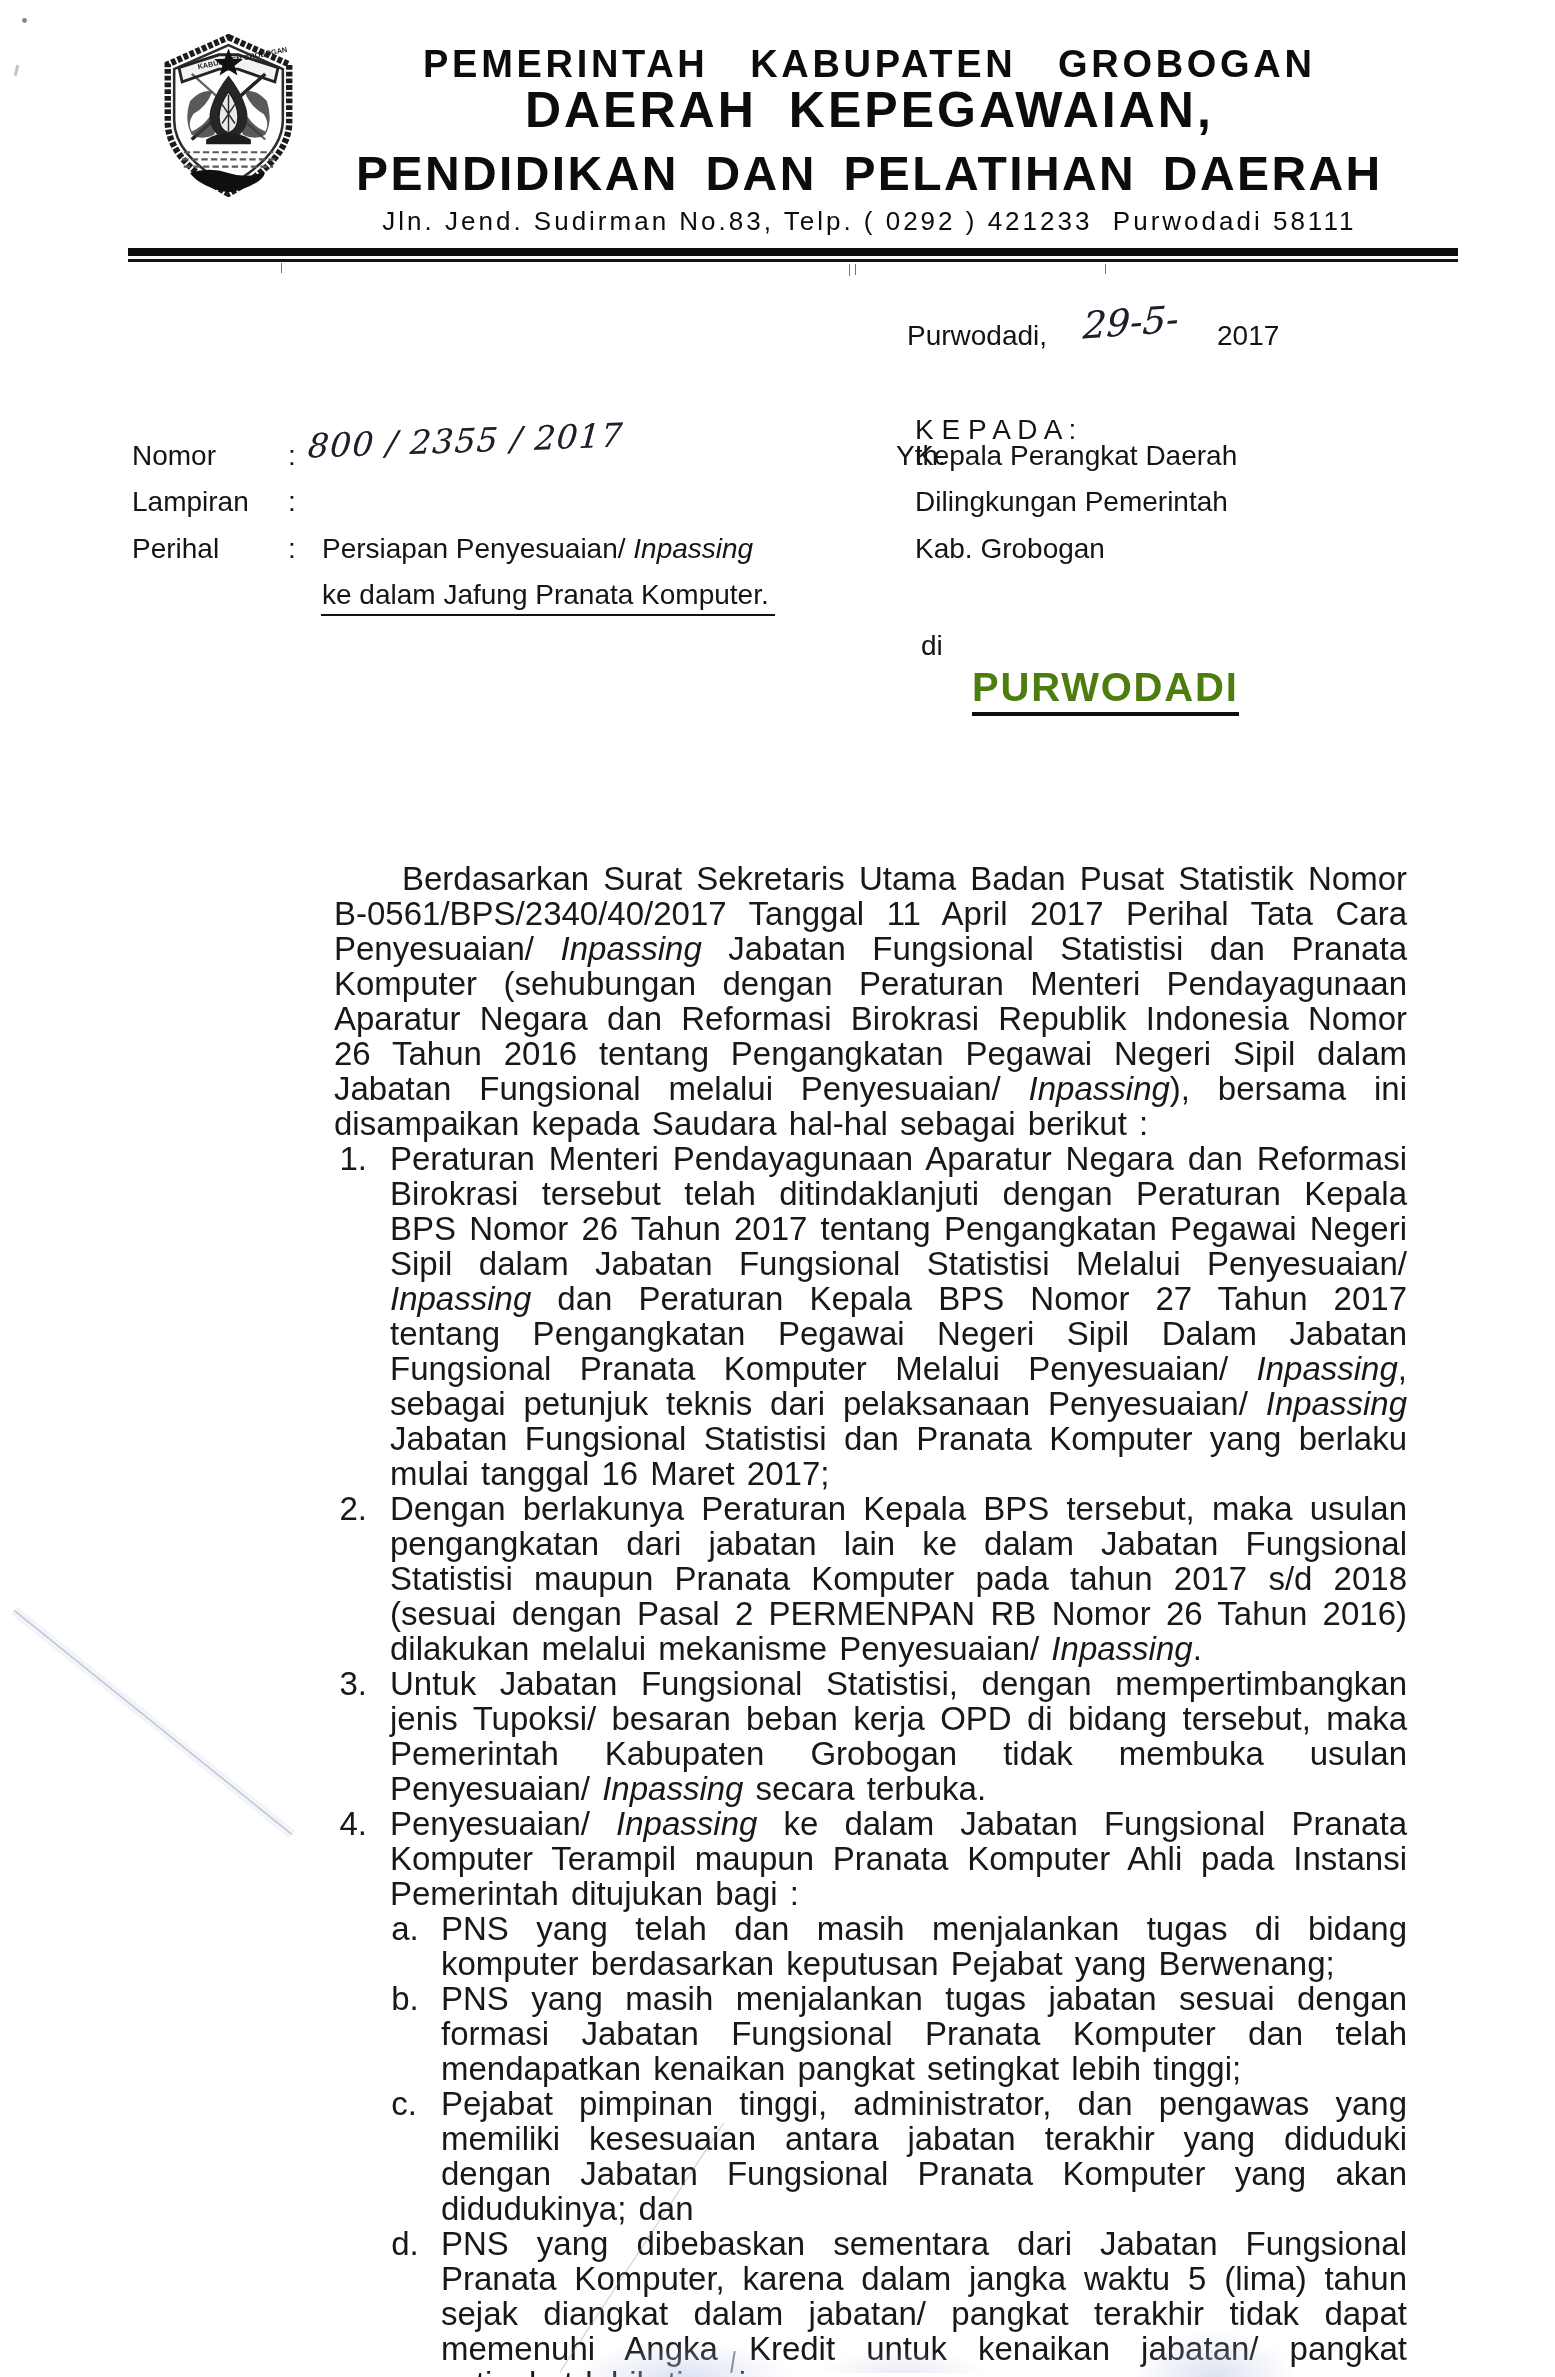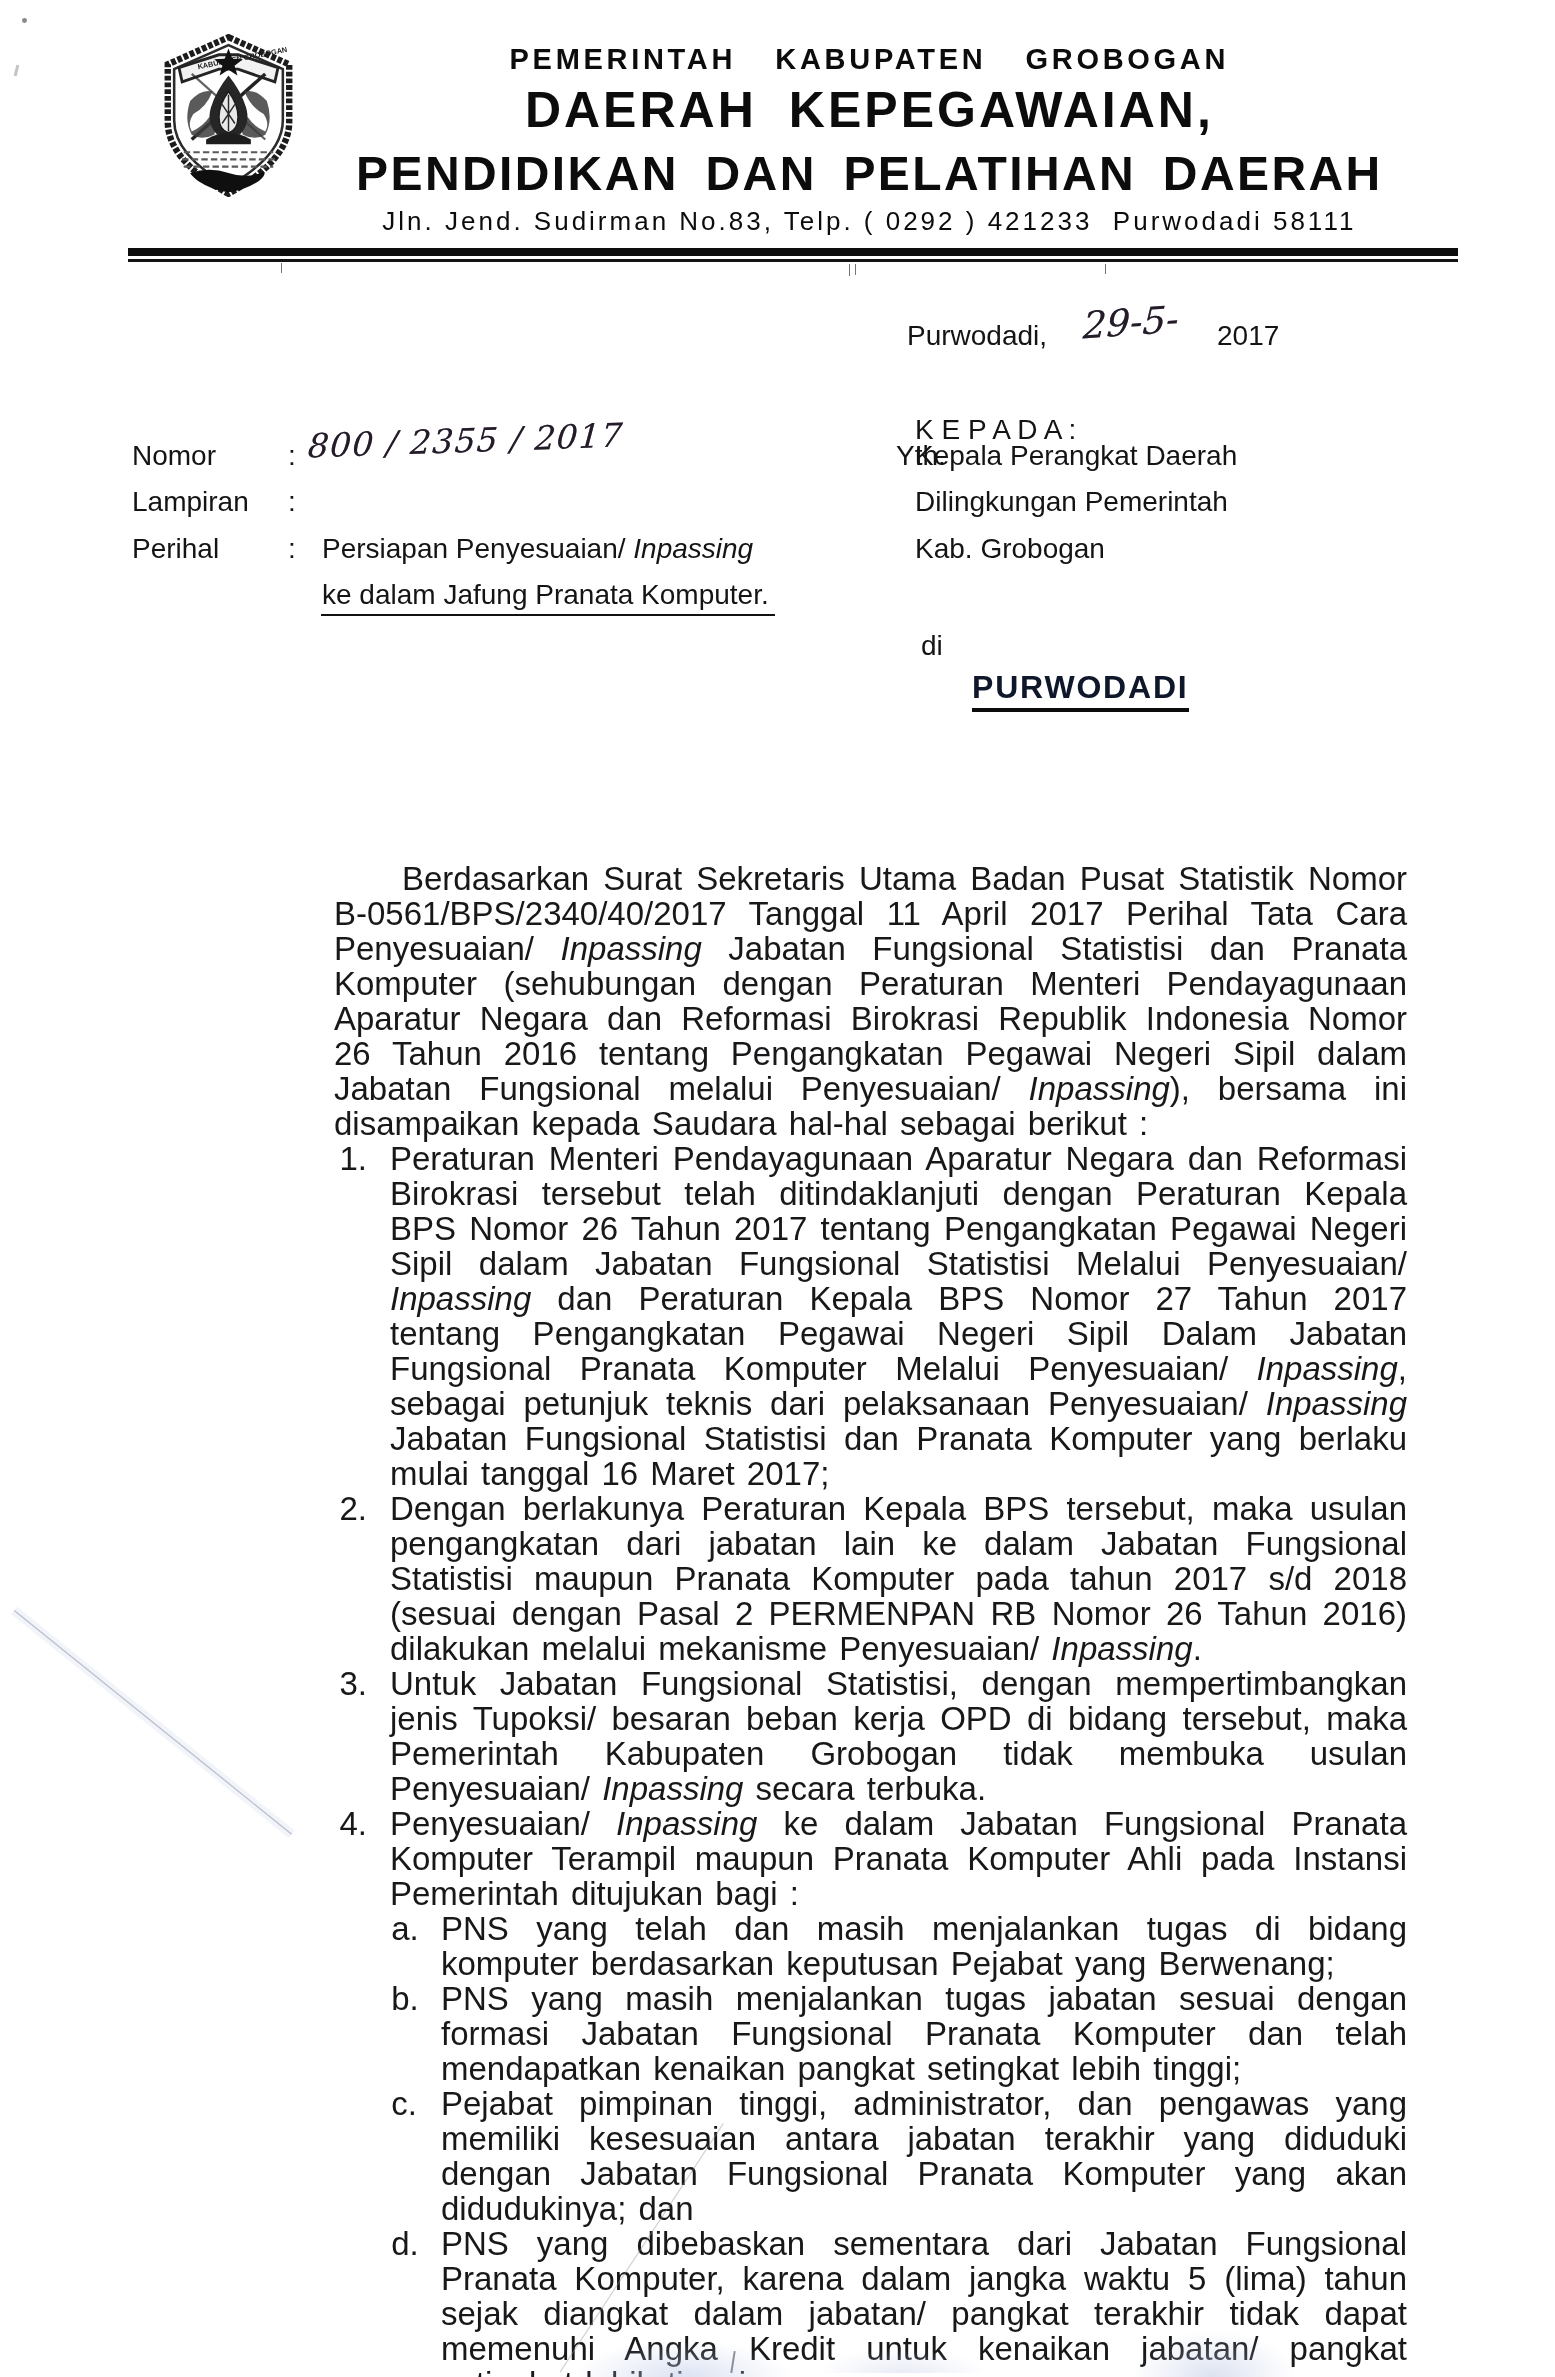--- a/index.html
+++ b/index.html
@@ -6,21 +6,21 @@
   #page{
     position:relative;
     width:1556px;height:2377px;
     background:#ffffff;
     overflow:hidden;
     font-family:"Liberation Sans", sans-serif;
     color:#161618;
   }
   
   .lh-line{position:absolute;left:201px;right:18.3px;text-align:center;white-space:nowrap;color:#0c0c0c;}
-  #lh1{top:43px;font-size:29px;font-weight:bold;letter-spacing:3.7px;word-spacing:27.4px;}
+  #lh1{top:43px;font-size:38px;font-weight:bold;letter-spacing:3.7px;word-spacing:27.4px;}
   #lh2{top:81px;font-size:50px;font-weight:bold;letter-spacing:3px;word-spacing:15.2px;}
   #lh3{top:146px;font-size:48px;font-weight:bold;letter-spacing:2.4px;word-spacing:11px;}
   #lh4{top:206px;font-size:26px;letter-spacing:3px;white-space:pre;}
   #logo{position:absolute;left:148px;top:34px;width:161px;height:163px;}
   #rule1{position:absolute;left:128px;top:248px;width:1330px;height:8px;background:#0d0d0d;}
   #rule2{position:absolute;left:128px;top:259px;width:1330px;height:3px;background:#141414;}
   .tick{position:absolute;width:1.2px;background:#2b2b2b;opacity:.65;}
   
   .t{position:absolute;font-size:28px;line-height:35px;white-space:nowrap;color:#141416;}
   .hand{
@@ -29,21 +29,21 @@
     color:#241c29;
     text-shadow:0 0 0.6px rgba(40,25,50,.55);
   }
   #hand-date{left:1083px;top:305px;font-size:37px;transform:rotate(-4deg) skewX(-7deg);}
   #hand-nomor{left:308px;top:423px;font-size:33px;transform:rotate(-2deg) skewX(-6deg);letter-spacing:1.2px;}
   #perihal-line2 span{
     border-bottom:2.4px solid #121212;
     padding:0 6.1px 4.3px 1.2px;margin-left:-1.2px;
   }
   #purwodadi-city{
-    font-weight:bold;font-size:32px;letter-spacing:1.8px;color:#0f172a;
+    font-weight:bold;font-size:40px;letter-spacing:1.8px;color:#4d7c0f;
     border-bottom:4.3px solid #0c0c0c;padding-bottom:3px;
   }
   
   #body-col{
     position:absolute;left:334px;top:861px;width:1073px;
     font-size:33px;line-height:35px;text-align:justify;
     word-spacing:3px;color:#18181a;
   }
   #intro{margin:0;text-indent:68px;}
   ol.items,ol.subitems{list-style:none;margin:0;padding:0;}

